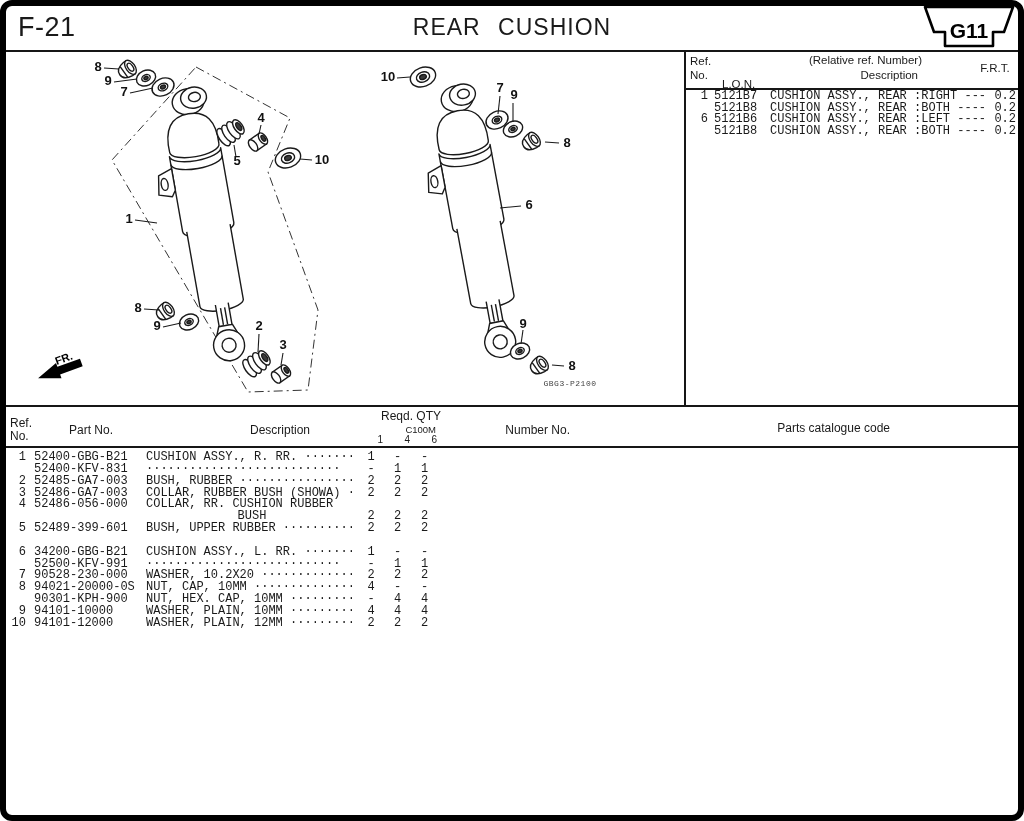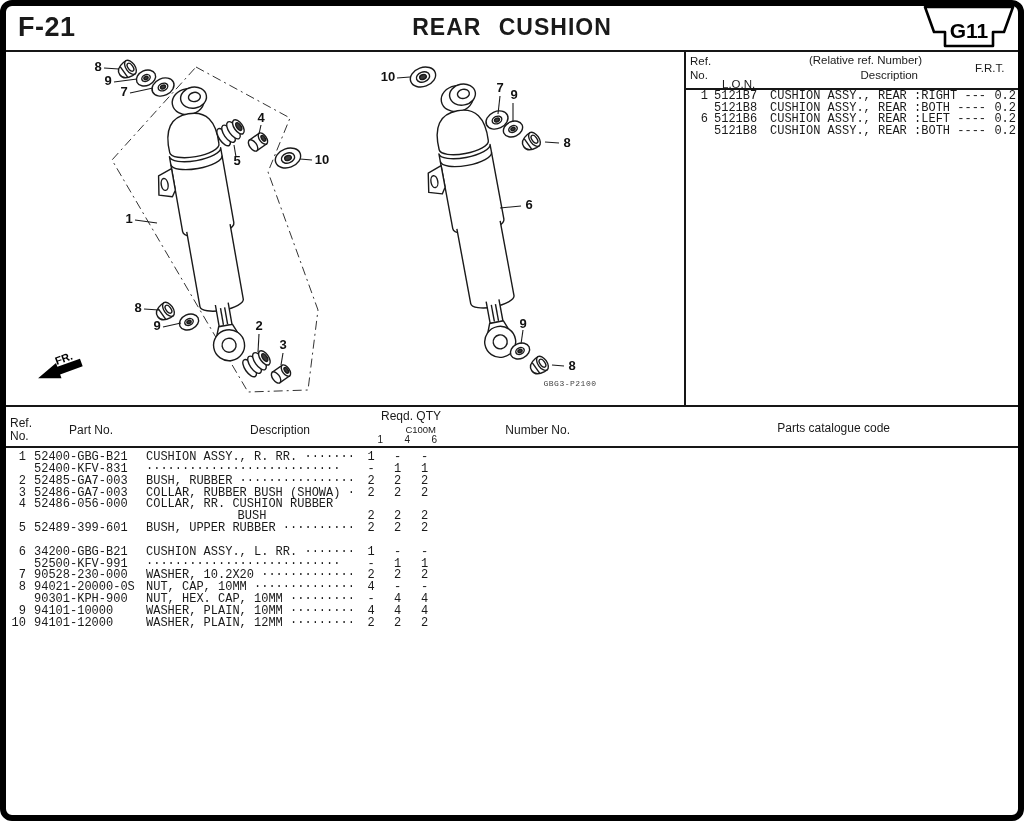--- a/index.html
+++ b/index.html
@@ -2,22 +2,22 @@
 <html><head>
 <meta charset="utf-8">
 <style>
   *{margin:0;padding:0;box-sizing:border-box}
   html,body{width:1024px;height:821px}
   body{position:relative;background:#fff;color:#1a1a1a;font-family:"Liberation Sans",sans-serif;overflow:hidden}
   .frame{position:absolute;inset:0;border:6px solid #000;border-radius:12px;z-index:40;pointer-events:none}
   .abs{position:absolute}
   .hline,.vline{position:absolute;background:#161616}
   
-  .page-code{left:18px;top:12px;font-size:27px;font-weight:bold;letter-spacing:.5px}
-  .page-title{left:0;right:0;top:14px;text-align:center;font-size:23px;font-weight:700;letter-spacing:1px;word-spacing:10px}
+  .page-code{left:18px;top:12px;font-size:27px;font-weight:normal;letter-spacing:.5px}
+  .page-title{left:0;right:0;top:14px;text-align:center;font-size:23px;font-weight:400;letter-spacing:1px;word-spacing:10px}
   
   .rt-h{font-size:11.5px;color:#1a1a1a}
   .rt-rows{left:694px;top:91px;width:322px}
   .rrow{display:flex;height:11.5px;line-height:11.5px;font-family:"Liberation Mono","DejaVu Sans Mono",monospace;font-size:12px;white-space:pre}
   .r-ref{width:14px;text-align:right}
   .r-lon{margin-left:6px;width:46px}
   .r-desc{margin-left:10px;width:222px}
   .r-frt{flex:1;text-align:right}
   
   .pt-h{font-size:12px}
@@ -26,21 +26,21 @@
   .pt-rows{left:8px;top:452px;width:450px}
   .prow{display:flex;height:11.85px;line-height:11.85px;font-family:"Liberation Mono","DejaVu Sans Mono",monospace;font-size:12px;white-space:pre}
   .c-ref{width:18px;text-align:right}
   .c-part{margin-left:8px;width:106px}
   .c-desc{margin-left:6px;width:212px}
   .c-desc.right{text-align:center}
   .c-q1{width:26px;text-align:center}
   .c-q4{width:27px;text-align:center}
   .c-q6{width:27px;text-align:center}
   .center{text-align:right}
-  .right{text-align:left}
+  .right{text-align:center}
   svg text{font-family:"Liberation Sans",sans-serif}
   .callout{font-size:13px;font-weight:bold;fill:#111}
   .figcode{font-family:"Liberation Mono","DejaVu Sans Mono",monospace;font-size:8px;fill:#444;letter-spacing:.5px}
   .frtxt{font-size:11px;font-weight:bold;fill:#000}
 </style>
 </head>
 <body>
 
 <div class="abs page-code">F-21</div>
 <div class="abs page-title">REAR CUSHION</div>

